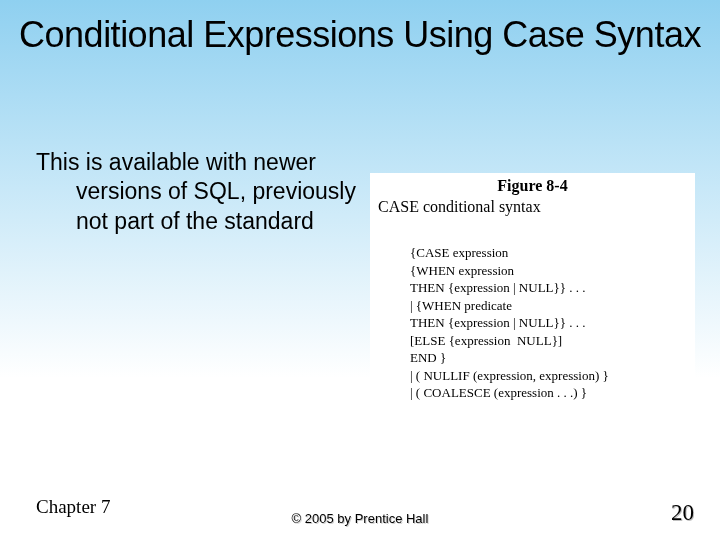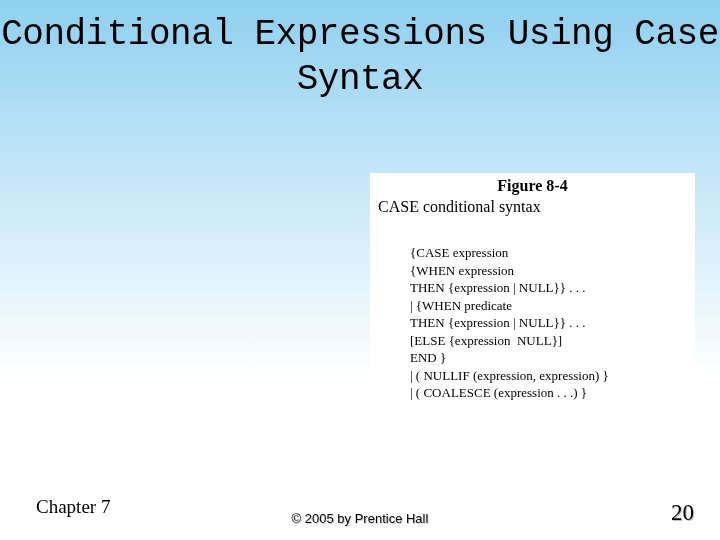--- a/index.html
+++ b/index.html
@@ -13,21 +13,21 @@
   }
   .title {
     position: absolute;
     top: 12px;
     left: 0;
     width: 720px;
     text-align: center;
     font-size: 36px;
     line-height: 1.25;
     color: #000;
-    font-family: Liberation Mono, monospace;
+    font-family: Liberation Sans, sans-serif;
     letter-spacing: -0.5px;
   }
   .body-text {
     position: absolute;
     top: 148px;
     left: 36px;
     width: 320px;
     font-size: 23px;
     line-height: 1.28;
     color: #000;
@@ -93,20 +93,23 @@
     text-shadow: 1px 1px 0 #c0c0c0;
   }
 </style>
 </head>
 <body>
 
 <div class="slide">
 
   <div class="title">Conditional Expressions Using Case Syntax</div>
 
+  <div class="body-text">
+    <span class="indent">This is available with newer versions of SQL, previously not part of the standard</span>
+  </div>
 
   <div class="figure-box">
     <div class="fig-label">Figure 8-4</div>
     <div class="fig-caption">CASE conditional syntax</div>
     <div class="syntax">{CASE expression
 {WHEN expression
 THEN {expression | NULL}} . . .
 | {WHEN predicate
 THEN {expression | NULL}} . . .
 [ELSE {expression  NULL}]

